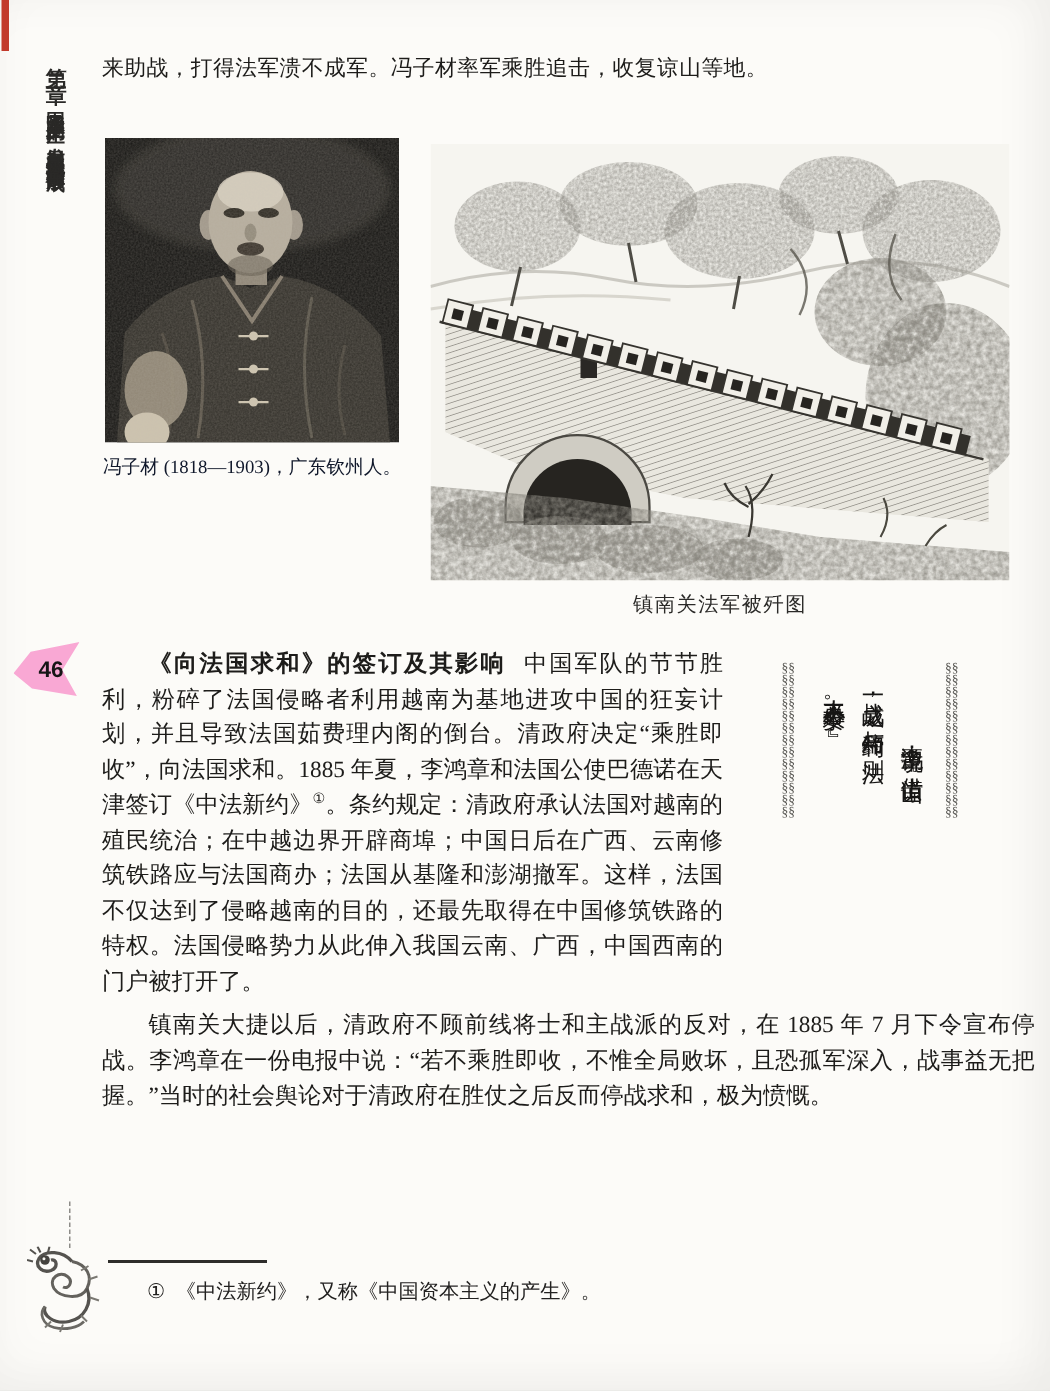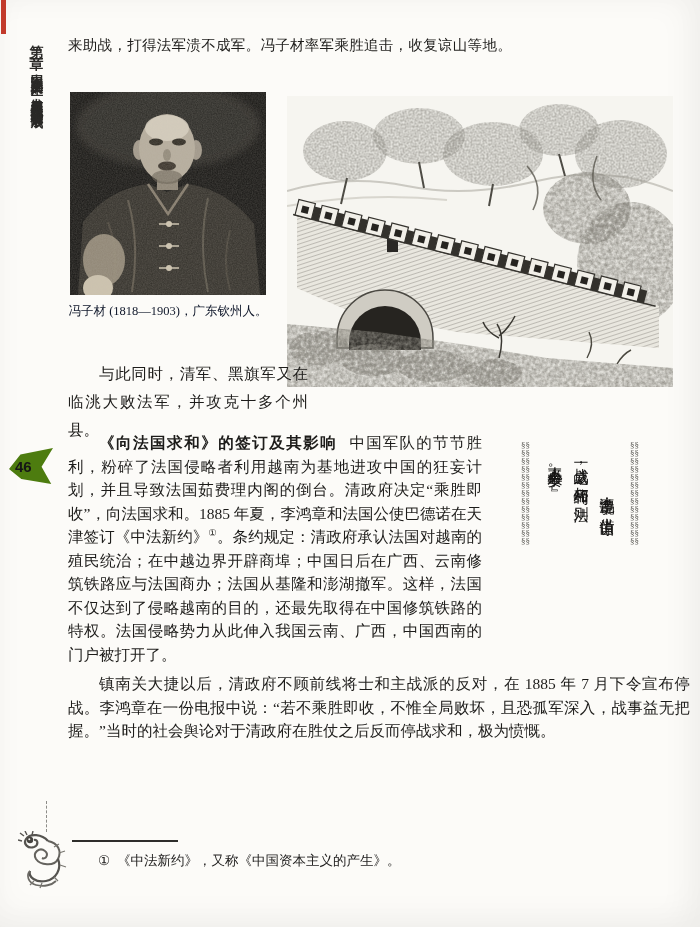--- a/index.html
+++ b/index.html
@@ -14,24 +14,24 @@
   .corner-mark{position:absolute;left:1px;top:0;width:5px;height:34px;background:#c23a2b;}
 
   
   .sidebar{position:absolute;left:27px;top:34px;height:412px;display:flex;flex-direction:column;gap:15px;}
   .sidebar span{writing-mode:vertical-rl;text-orientation:mixed;display:block;color:#2a2927;}
   .sidebar .chap{font-weight:bold;font-size:14px;letter-spacing:5px;}
   .sidebar .chap-title{font-weight:bold;font-size:12.5px;letter-spacing:1.2px;}
 
   
   .page-num-tab{
-    position:absolute;left:9px;top:448px;width:44px;height:36px;
-    background:#4d7c0f;
+    position:absolute;left:9px;top:428px;width:44px;height:36px;
+    background:#f9a8d4;
     clip-path:polygon(0 58%, 26% 18%, 100% 0, 74% 52%, 96% 100%, 28% 86%);
-    display:flex;align-items:center;justify-content:flex-start;
+    display:flex;align-items:center;justify-content:center;
   }
   .page-num-tab span{font-family:"Liberation Sans","DejaVu Sans",sans-serif;font-size:15px;font-weight:bold;color:#161616;padding-left:6px;}
 
   .intro{position:absolute;left:68px;top:36px;margin:0;font-size:14.5px;letter-spacing:.3px;white-space:nowrap;}
 
   .portrait-fig{position:absolute;left:70px;top:92px;width:196px;height:203px;margin:0;}
   .portrait-caption{position:absolute;left:62px;top:303px;width:212px;text-align:center;font-size:12.5px;color:#0f172a;}
 
   .engraving-fig{position:absolute;left:287px;top:96px;width:386px;height:291px;margin:0;}
   .engraving-caption{position:absolute;left:287px;top:394px;width:386px;text-align:center;font-size:13.5px;letter-spacing:1px;color:#2b2a28;}
@@ -201,22 +201,22 @@
         <polygon points="0,228 90,236 180,249 260,262 386,272 386,291 0,291" fill="#8b887f" filter="url(#grain2)"></polygon>
         <ellipse cx="32" cy="252" rx="30" ry="17" fill="#43413b" filter="url(#grain2)"></ellipse>
         <ellipse cx="86" cy="264" rx="32" ry="16" fill="#3c3a34" filter="url(#grain2)"></ellipse>
         <ellipse cx="146" cy="270" rx="36" ry="16" fill="#45433c" filter="url(#grain2)"></ellipse>
         <ellipse cx="205" cy="277" rx="30" ry="14" fill="#3c3a34" filter="url(#grain2)"></ellipse>
         <path d="M212,262 q6,-22 -2,-34 m2,12 q10,-8 16,-20 m-16,22 q-12,-6 -16,-16" stroke="#3a3832" stroke-width="1.5" fill="none"></path>
         <path d="M300,262 q8,-14 2,-26 M330,268 q6,-10 14,-14" stroke="#4a483f" stroke-width="1.4" fill="none"></path>
       </g>
     </svg>
   </figure>
-
-  <p class="aside-para">与此同时，清军、黑旗军又在临洮大败法军，并攻克十多个州县。</p>
+  <div class="engraving-caption">镇南关法军被歼图</div>
+
 
   <div class="body-block">
     <aside class="quote-box">
       <div class="orn left">§§§§§§§§§§§§§§§§§§§§§§§§§§</div>
       <div class="vcols">
         <div class="vcol c1">李鸿章说：『当借谅山</div>
         <div class="vcol">一战之威，与缔和约，则法</div>
         <div class="vcol">人必不再妄求。』</div>
       </div>
       <div class="orn right">§§§§§§§§§§§§§§§§§§§§§§§§§§</div>

